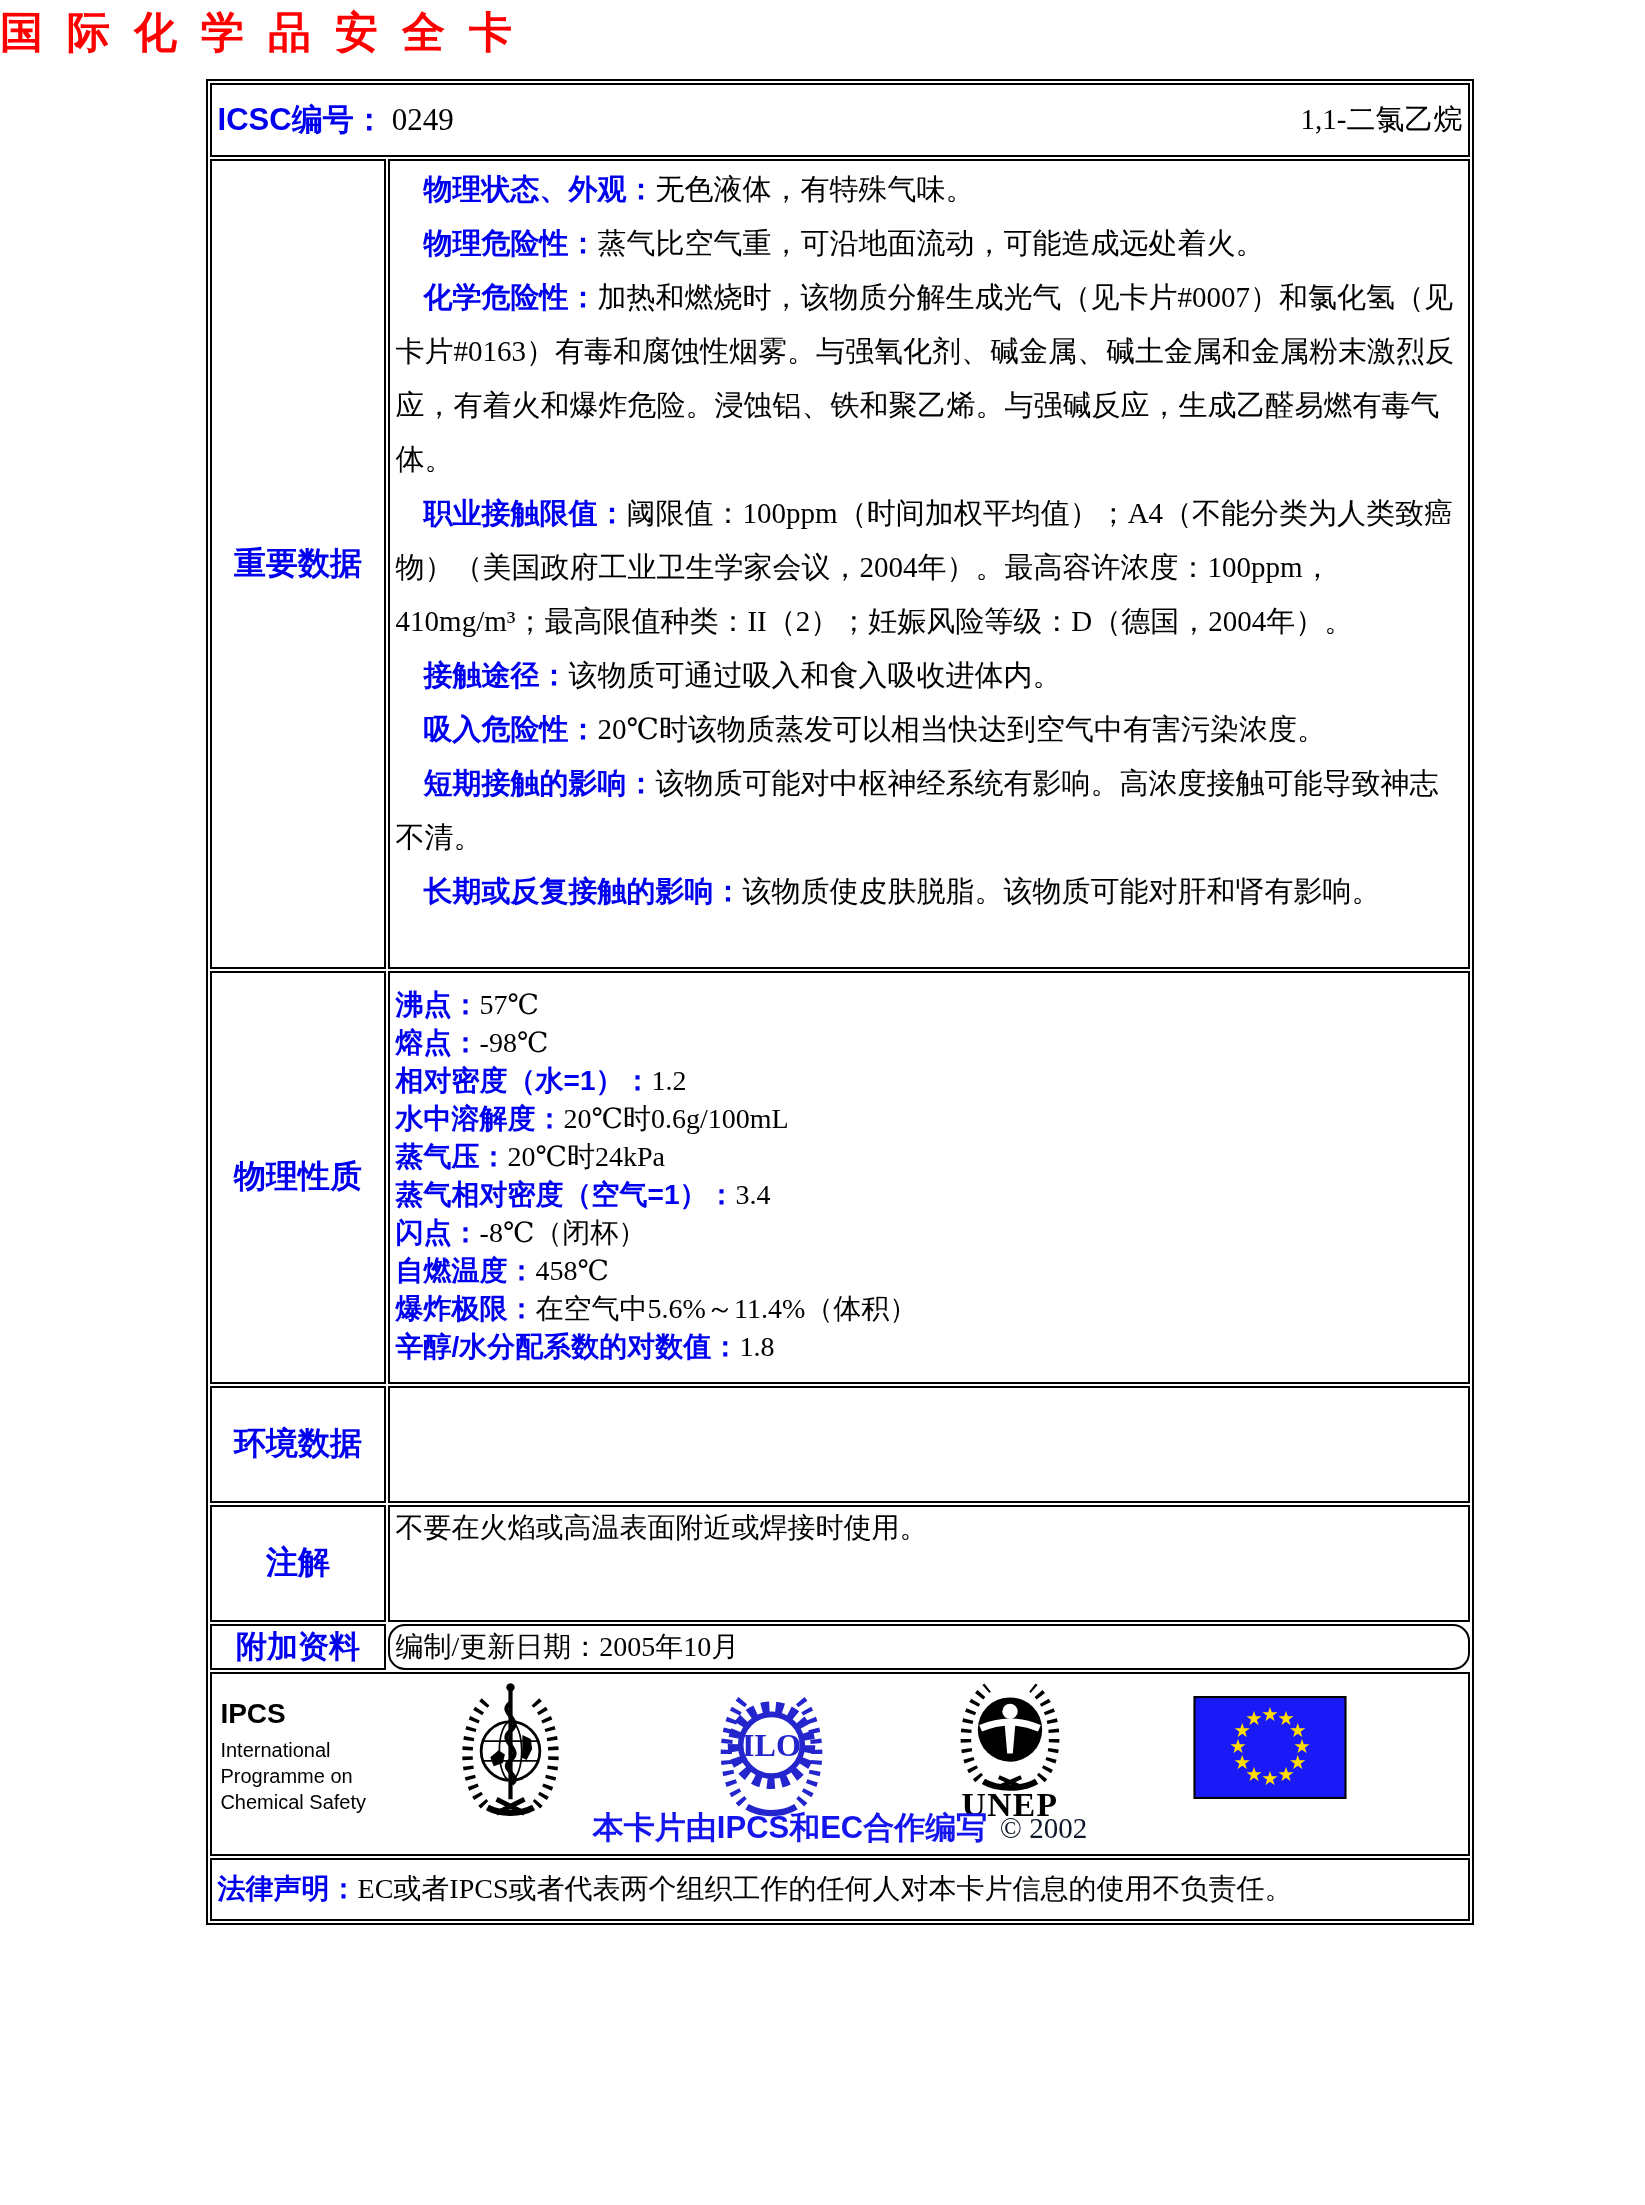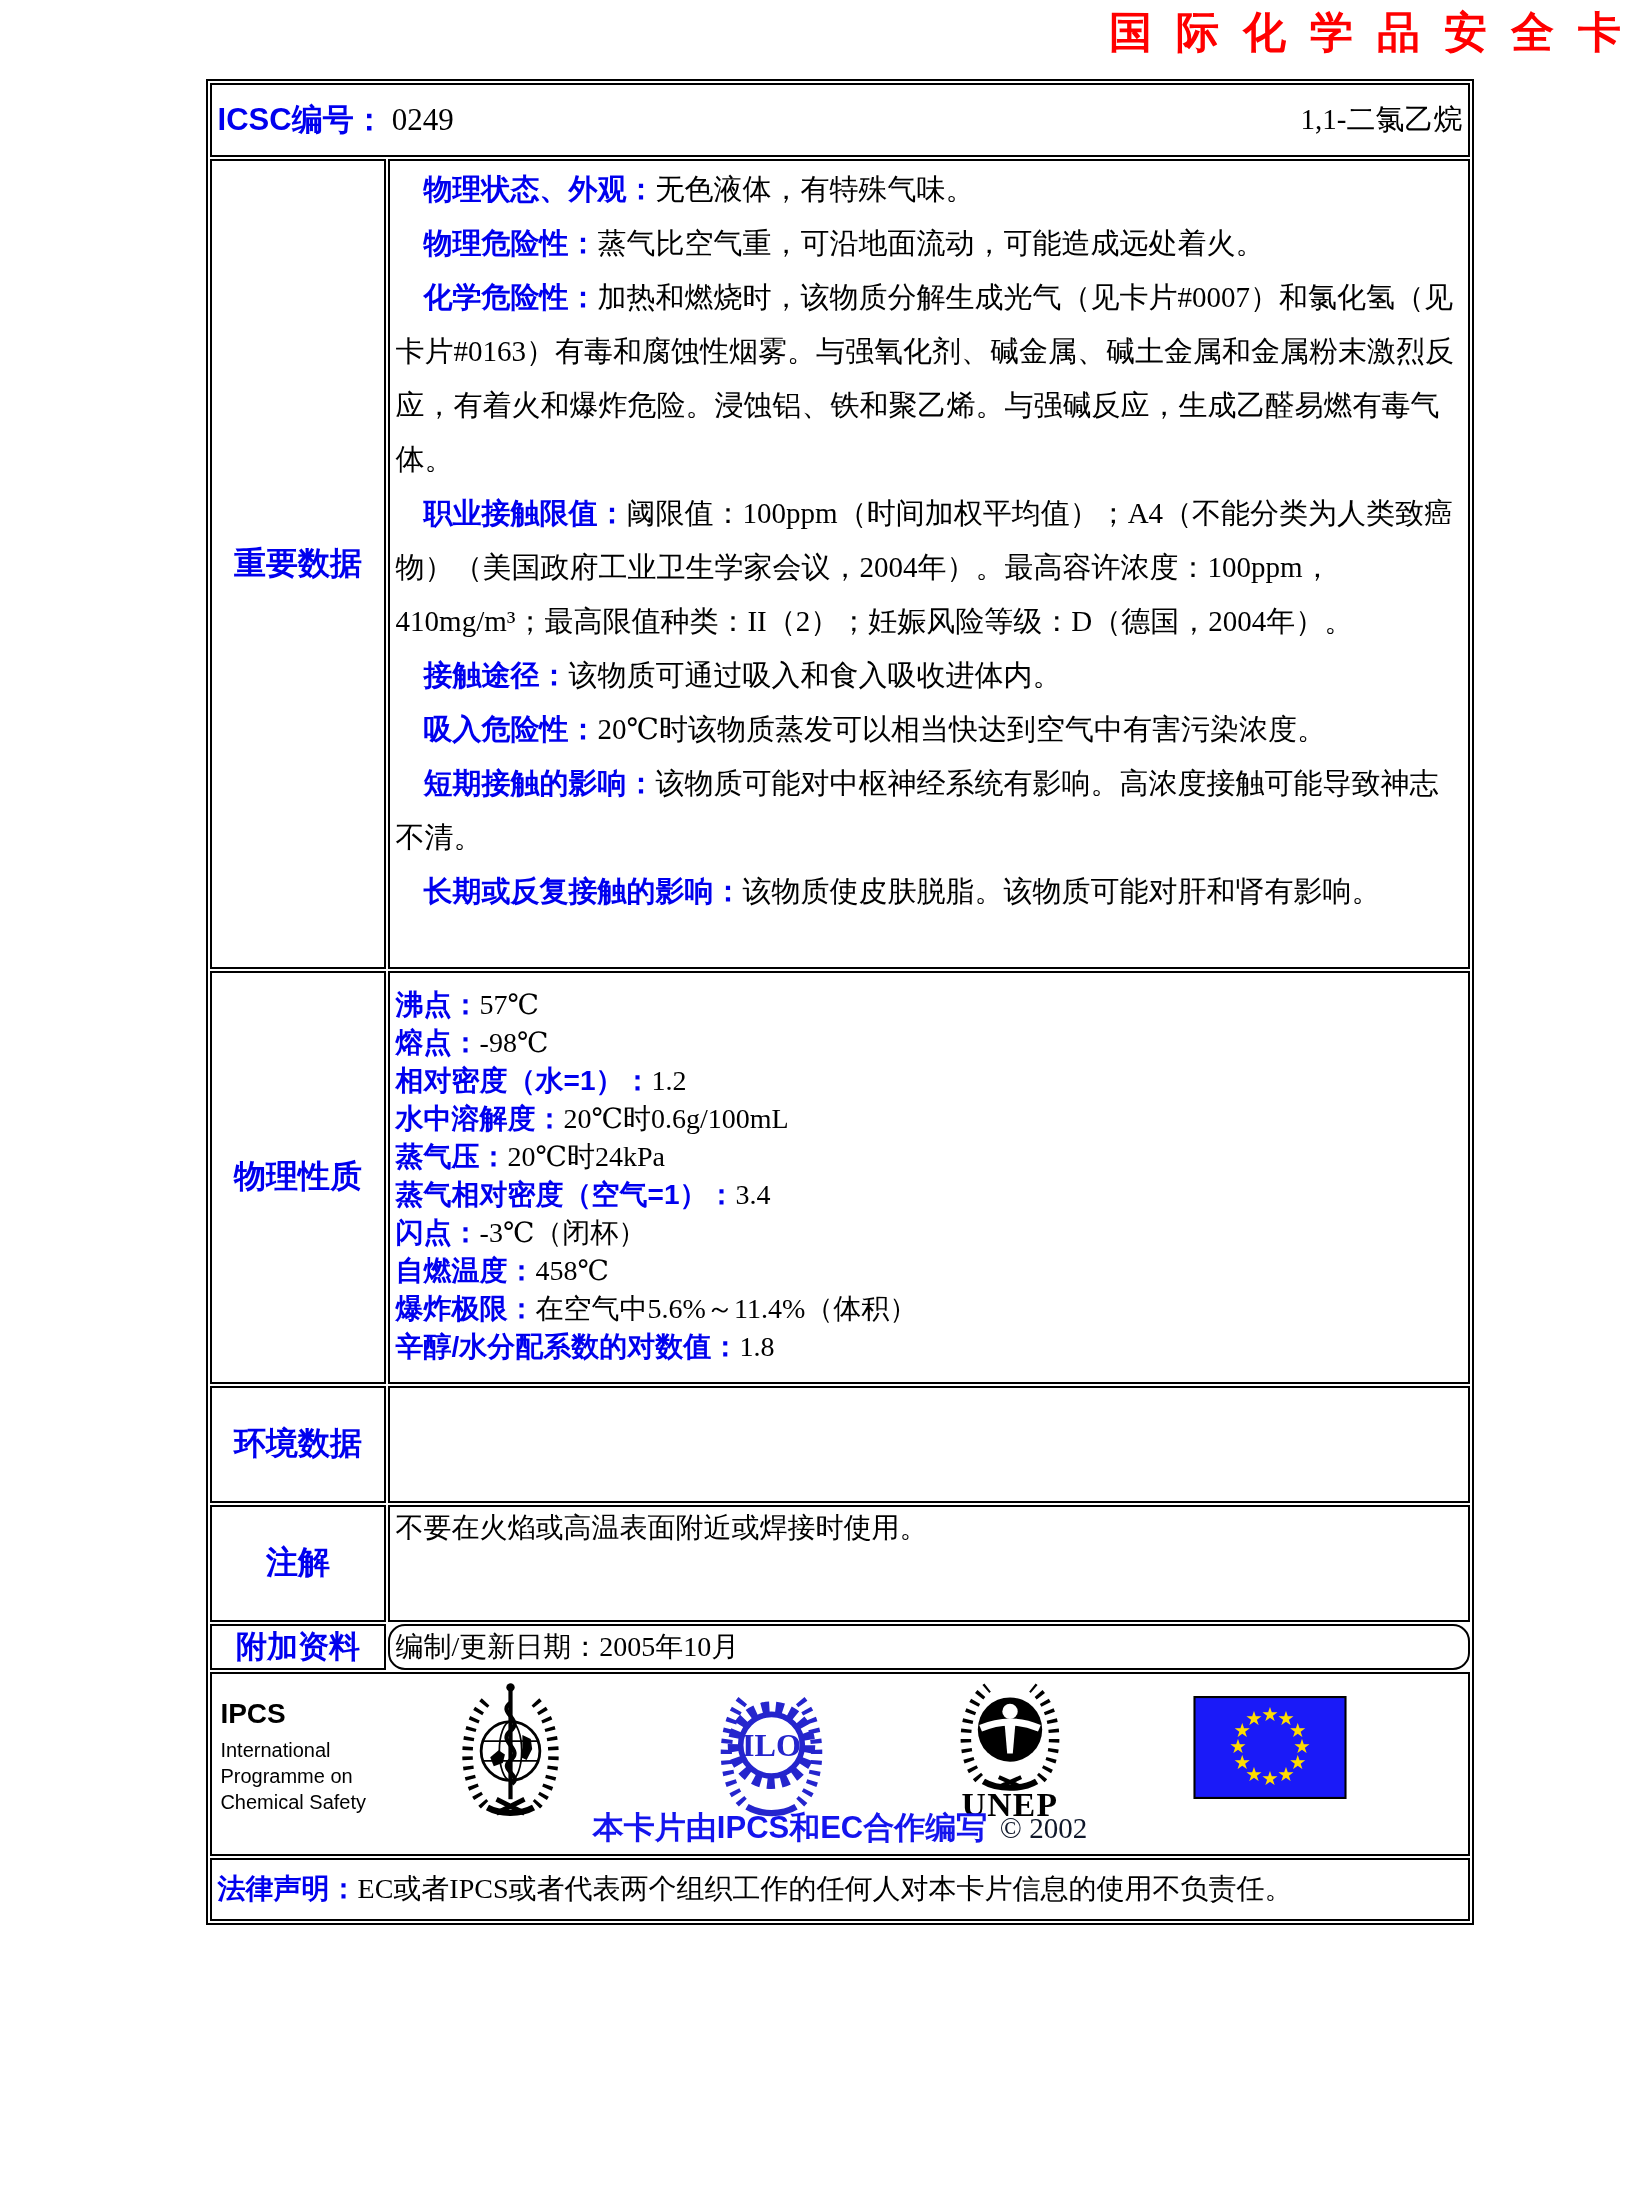--- a/index.html
+++ b/index.html
@@ -1,17 +1,17 @@
 <!DOCTYPE html>
 <html style="font-size:11.2px"><head>
 <meta charset="utf-8">
 <style>
   html,body{margin:0;padding:0;background:#ffffff;}
   body{width:1645px;height:2205px;position:relative;font-family:"Liberation Serif","DejaVu Serif",serif;color:#000;}
-  .title{position:absolute;top:4.2px;left:0;width:100%;text-align:right;
+  .title{position:absolute;top:4.2px;left:0;width:100%;text-align:left;
          font-family:"Liberation Sans","DejaVu Sans",sans-serif;font-weight:bold;
          font-size:43px;letter-spacing:24px;color:#FF0000;white-space:nowrap;}
   table.card{position:absolute;left:206px;top:79px;width:1268px;table-layout:fixed;
              border-collapse:separate;border-spacing:2.1px;border:2.1px solid #000;background:#fff;}
   td{border:2.1px solid #000;vertical-align:top;padding:1.4px 5.6px;overflow:hidden;}
   col.lblcol{width:176px;}
   td.rowlbl{vertical-align:middle;text-align:center;
             font-family:"Liberation Sans","DejaVu Sans",sans-serif;font-weight:bold;
             color:#0000EE;font-size:32px;padding:0 2.8px;}
   
@@ -88,21 +88,21 @@
 
   <tr>
     <td class="rowlbl">物理性质</td>
     <td class="physdata">
       <div class="pv"><span class="lbl">沸点：</span><span>57℃</span></div>
       <div class="pv"><span class="lbl">熔点：</span><span>-98℃</span></div>
       <div class="pv"><span class="lbl">相对密度（水=1）：</span><span>1.2</span></div>
       <div class="pv"><span class="lbl">水中溶解度：</span><span>20℃时0.6g/100mL</span></div>
       <div class="pv"><span class="lbl">蒸气压：</span><span>20℃时24kPa</span></div>
       <div class="pv"><span class="lbl">蒸气相对密度（空气=1）：</span><span>3.4</span></div>
-      <div class="pv"><span class="lbl">闪点：</span><span>-3℃（闭杯）</span></div>
+      <div class="pv"><span class="lbl">闪点：</span><span>-8℃（闭杯）</span></div>
       <div class="pv"><span class="lbl">自燃温度：</span><span>458℃</span></div>
       <div class="pv"><span class="lbl">爆炸极限：</span><span>在空气中5.6%～11.4%（体积）</span></div>
       <div class="pv"><span class="lbl">辛醇/水分配系数的对数值：</span><span>1.8</span></div>
     </td>
   </tr>
 
   <tr>
     <td class="rowlbl">环境数据</td>
     <td class="envdata"></td>
   </tr>

